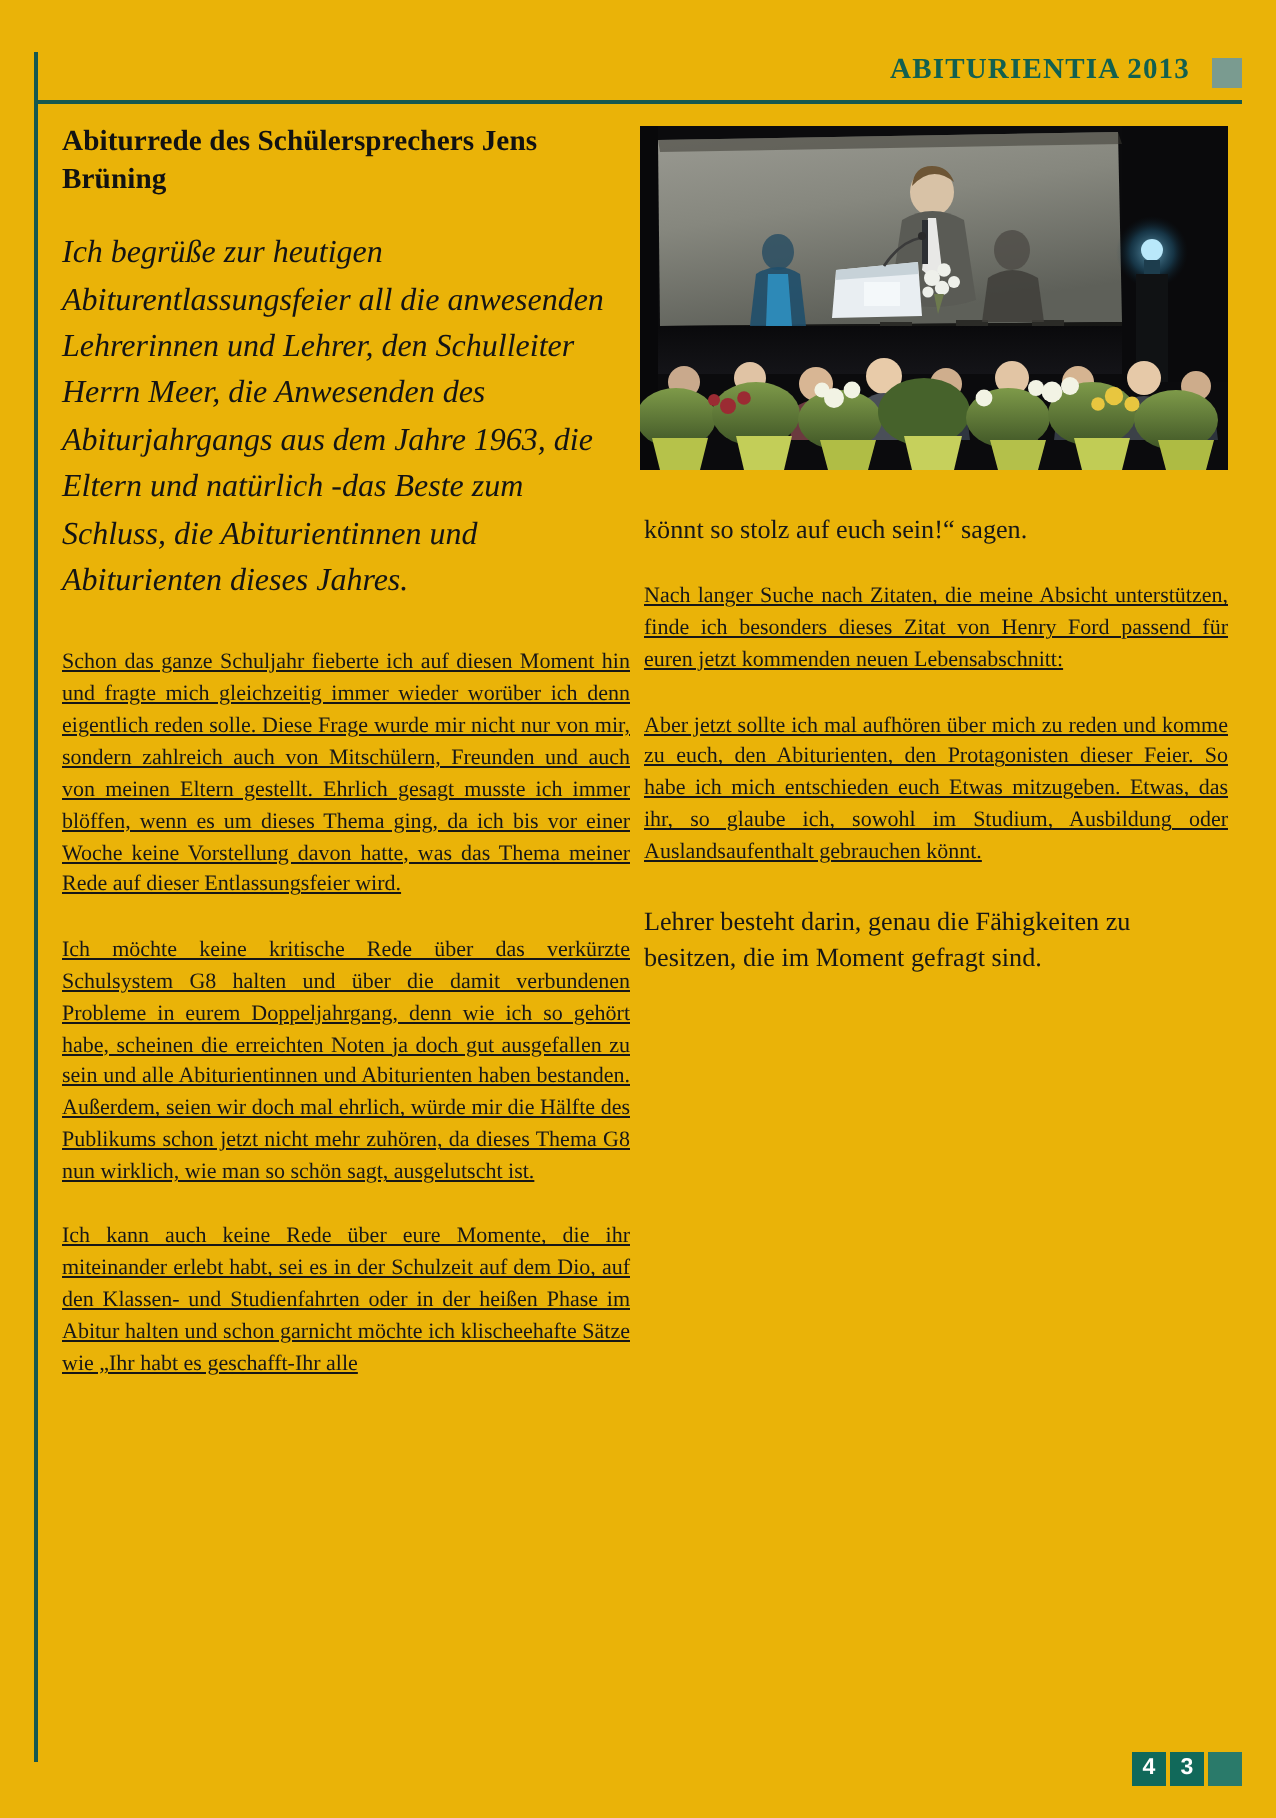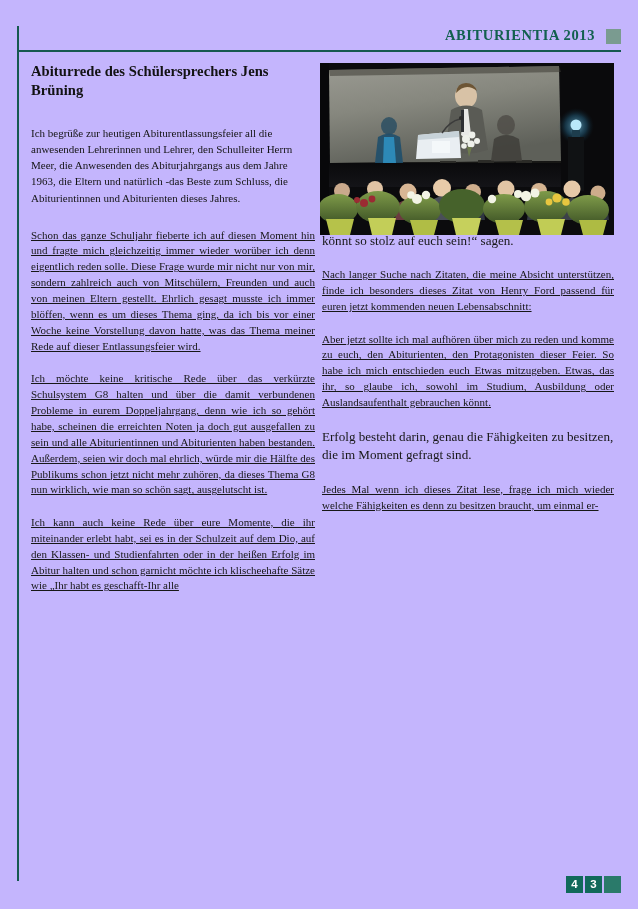--- a/index.html
+++ b/index.html
@@ -13,21 +13,21 @@
     position: relative;
     overflow: hidden;
     font-family: "Liberation Serif", "DejaVu Serif", serif;
     color: #1a1a1a;
   }
 
   
   .page {
     position: absolute;
     inset: 0;
-    background: #c4b5fd;
+    background: #eab308;
   }
   .left-rule {
     position: absolute;
     left: 17px;
     top: 26px;
     width: 2px;
     height: 855px;
     background: #16584f;
   }
   .header-rule {
@@ -66,27 +66,28 @@
     top: 62px;
     width: 284px;
   }
   .col-left  { left: 31px; }
   .col-right { left: 322px; width: 292px; }
 
   .headline {
     font-size: 14.6px;
     font-weight: bold;
     line-height: 1.28;
-    margin: 0 0 26px 0;
+    margin: 0 0 16px 0;
     color: #121212;
     letter-spacing: 0.05px;
     font-family: Liberation Serif, serif;
   }
   .lead {
-    font-size: 11px;
+    font-size: 16px;
+    font-style: italic;
     line-height: 1.46;
     text-align: left;
     margin: 0 0 22px 0;
     color: #141414;
   }
   p.body {
     font-size: 11px;
     line-height: 1.445;
     text-align: justify;
     margin: 0 0 16.5px 0;
@@ -287,29 +288,28 @@
 
       <rect x="0" y="0" width="294" height="172" fill="none" stroke="#000000" stroke-width="0"></rect>
     </svg>
   </div>
 
   <div class="col col-left">
     <h1 class="headline">Abiturrede des Schülersprechers Jens Brüning</h1>
     <p class="lead">Ich begrüße zur heutigen Abiturentlassungsfeier all die anwesenden Lehrerinnen und Lehrer, den Schulleiter Herrn Meer, die Anwesenden des Abiturjahrgangs aus dem Jahre 1963, die Eltern und natürlich -das Beste zum Schluss, die Abiturientinnen und Abiturienten dieses Jahres.</p>
     <p class="body">Schon das ganze Schuljahr fieberte ich auf diesen Moment hin und fragte mich gleichzeitig immer wieder worüber ich denn eigentlich reden solle. Diese Frage wurde mir nicht nur von mir, sondern zahlreich auch von Mitschülern, Freunden und auch von meinen Eltern gestellt. Ehrlich gesagt musste ich immer blöffen, wenn es um dieses Thema ging, da ich bis vor einer Woche keine Vorstellung davon hatte, was das Thema meiner Rede auf dieser Entlassungsfeier wird.</p>
     <p class="body">Ich möchte keine kritische Rede über das verkürzte Schulsystem G8 halten und über die damit verbundenen Probleme in eurem Doppeljahrgang, denn wie ich so gehört habe, scheinen die erreichten Noten ja doch gut ausgefallen zu sein und alle Abiturientinnen und Abiturienten haben bestanden. Außerdem, seien wir doch mal ehrlich, würde mir die Hälfte des Publikums schon jetzt nicht mehr zuhören, da dieses Thema G8 nun wirklich, wie man so schön sagt, ausgelutscht ist.</p>
-    <p class="body last">Ich kann auch keine Rede über eure Momente, die ihr miteinander erlebt habt, sei es in der Schulzeit auf dem Dio, auf den Klassen- und Studienfahrten oder in der heißen Erfolg im Abitur halten und schon garnicht möchte ich klischeehafte Sätze wie „Ihr habt es geschafft-Ihr alle</p>
+    <p class="body last">Ich kann auch keine Rede über eure Momente, die ihr miteinander erlebt habt, sei es in der Schulzeit auf dem Dio, auf den Klassen- und Studienfahrten oder in der heißen Phase im Abitur halten und schon garnicht möchte ich klischeehafte Sätze wie „Ihr habt es geschafft-Ihr alle</p>
   </div>
 
-  <div class="col col-right" style="top:232px;">
+  <div class="col col-right" style="top:256px;">
     <p class="quote">könnt so stolz auf euch sein!“ sagen.</p>
     <p class="body">Nach langer Suche nach  Zitaten, die meine Absicht unterstützen, finde ich besonders dieses Zitat von Henry Ford passend für euren jetzt kommenden neuen Lebensabschnitt:</p>
     <p class="body">Aber jetzt sollte ich mal aufhören über mich zu reden und komme zu euch, den Abiturienten, den Protagonisten dieser Feier. So habe ich mich entschieden euch Etwas mitzugeben. Etwas, das ihr, so glaube ich, sowohl im Studium, Ausbildung oder Auslandsaufenthalt gebrauchen könnt.</p>
-    <p class="quote">Erfolg besteht darin, genau die Fähigkeiten zu besitzen, die im Moment gefragt sind.</p>
-    <p class="body last">Jedes Mal wenn ich dieses Zitat lese, frage ich mich wieder welche Fähigkeiten es denn zu besitzen braucht, um einmal er-</p>
+    <p class="quote">Lehrer besteht darin, genau die Fähigkeiten zu besitzen, die im Moment gefragt sind.</p>
   </div>
 
   <div class="folio">
     <div class="folio-num">4</div>
     <div class="folio-num">3</div>
     <div class="folio-block"></div>
   </div>
 
 </div>
 

